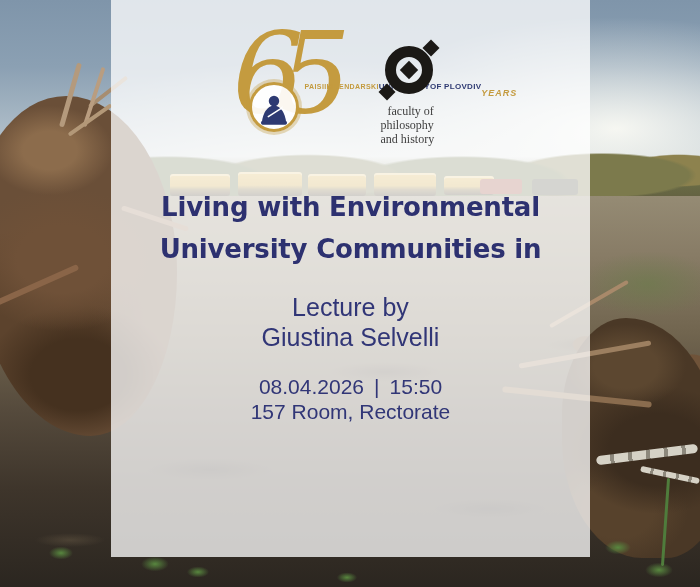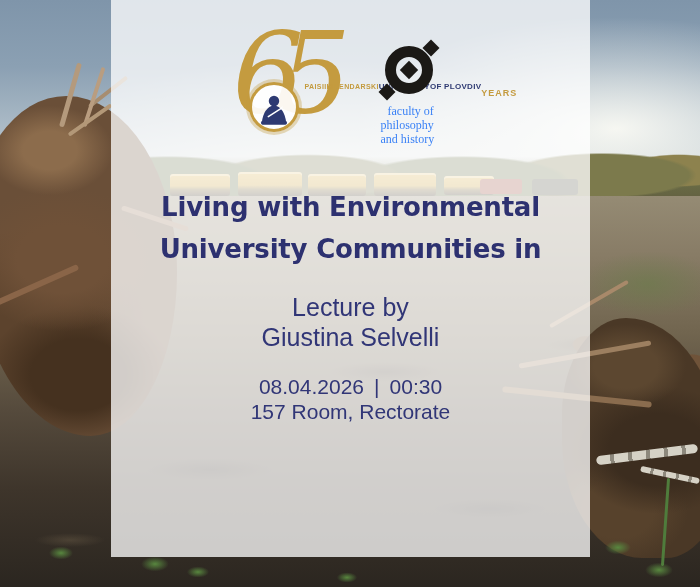--- a/index.html
+++ b/index.html
@@ -109,32 +109,32 @@
     font-family:"DejaVu Serif", serif; font-style:italic; font-size:112px; line-height:0.84;
     letter-spacing:-24px; color:#c49b3f; }
   .monk { position:absolute; left:10px; top:48px; width:50px; height:50px; border-radius:50%;
     border:3px solid #c49b3f; background:rgba(255,255,255,0.92);
     box-shadow:0 0 0 3px rgba(196,155,63,0.35);
     display:flex; align-items:flex-end; justify-content:center; overflow:hidden; }
   .monk svg { width:38px; height:38px; }
   .uni-text { position:absolute; left:66px; top:48px; display:flex; flex-direction:row; white-space:nowrap; }
   .gold-line { color:#c49b3f; font-size:7px; font-weight:bold; letter-spacing:0.4px; line-height:9px; }
   .navy-line { color:#2e3a72; font-size:8px; font-weight:bold; letter-spacing:0.3px; line-height:10px; }
-  .years { color:#c49b3f; font-size:9px; font-weight:bold; letter-spacing:1px; margin-top:6px; }
+  .years { color:#c49b3f; font-size:9px; font-weight:bold; font-style:italic; letter-spacing:1px; margin-top:6px; }
 
   .fac-logo { display:flex; flex-direction:column; align-items:flex-start; margin-top:4px; width:82px; }
   .fac-mark { position:relative; width:48px; height:48px; margin-left:4px; }
   .fac-ring { position:absolute; inset:0; border:11px solid #1b1916; border-radius:50%; }
   .fac-diam { position:absolute; left:50%; top:50%; width:13px; height:13px;
     transform:translate(-50%,-50%) rotate(45deg); background:#1b1916; }
   .fac-flag { position:absolute; width:12px; height:12px; background:#1b1916; transform:rotate(45deg); }
   .fac-flag.tr { right:-4px; top:-4px; }
   .fac-flag.bl { left:-4px; bottom:-4px; }
   .fac-text { margin-top:10px; font-family:"Liberation Serif", serif; font-size:12px; line-height:14px;
-    color:#3b82f6; text-align:left; }
+    color:#404040; text-align:left; }
   .fac-text .indent { padding-left:7px; }
 
   
   .title { margin-top:40px; font-family:"DejaVu Sans", sans-serif; font-weight:bold;
     font-size:26px; line-height:42px; color:#2d3170; letter-spacing:-0.2px; }
   .lecture { margin-top:22px; font-size:25px; line-height:30px; color:#313677; }
   .details { margin-top:22px; font-size:21px; line-height:25px; color:#313677; }
 </style>
 </head>
 <body>
@@ -226,18 +226,18 @@
       <div>Living with Environmental</div>
       <div>University Communities in</div>
     </div>
 
     <div class="lecture">
       <div>Lecture by</div>
       <div>Giustina Selvelli</div>
     </div>
 
     <div class="details">
-      <div>08.04.2026  |  00:30</div>
+      <div>08.04.2026  |  15:50</div>
       <div>157 Room, Rectorate</div>
     </div>
 
   </div>
 </div>
 
 </body></html>

